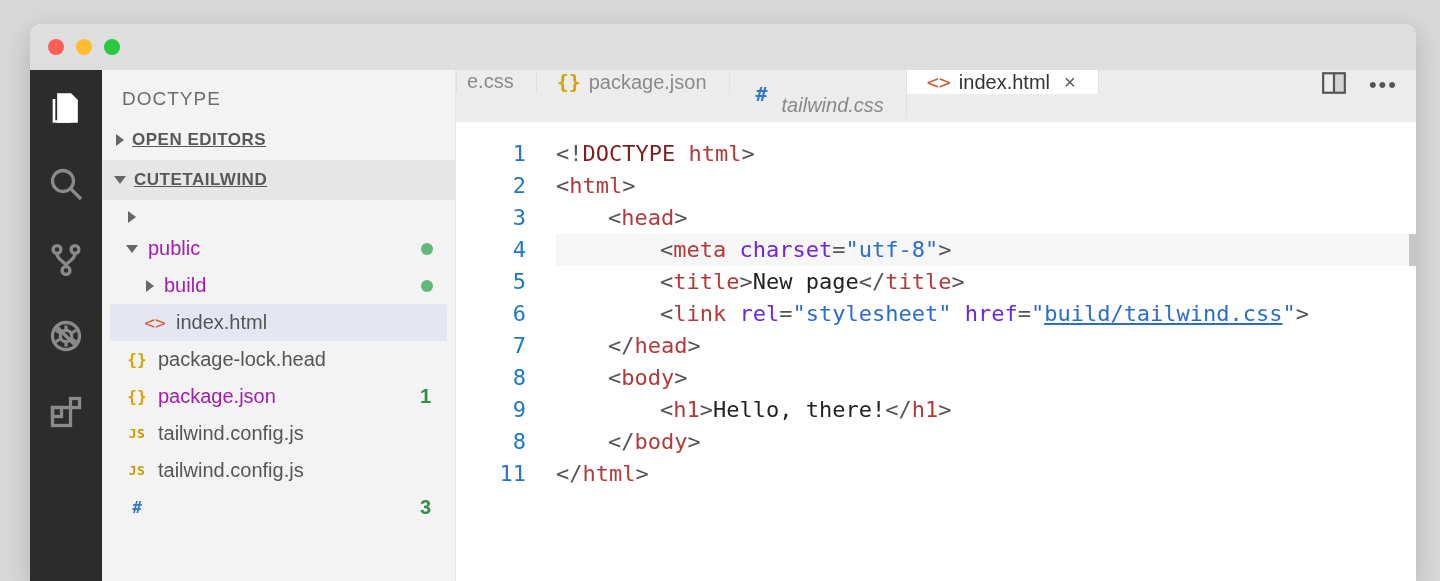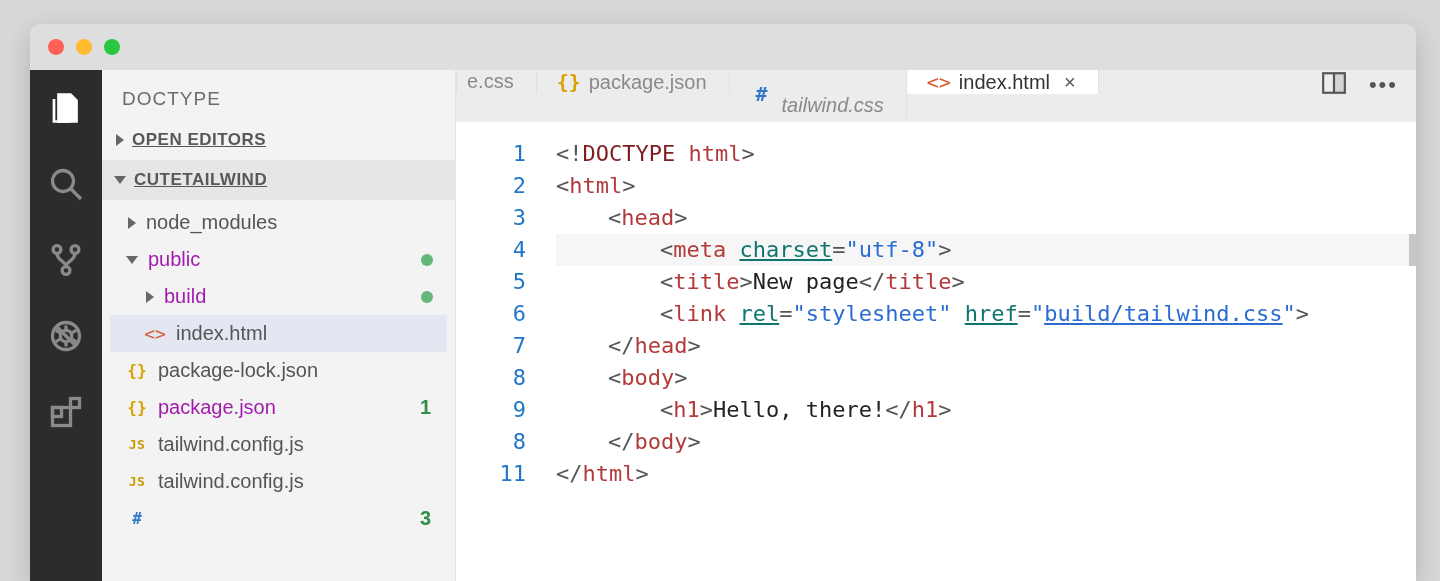--- a/index.html
+++ b/index.html
@@ -63,21 +63,21 @@
   
   .code-surface { flex:1; display:flex; font-family: ui-monospace, Menlo, Consolas, monospace; font-size:22px; line-height:32px; position:relative; }
   .gutter { width:90px; text-align:right; color:#2177c7; padding:16px 20px 0 0; user-select:none; }
   .gutter div { height:32px; }
   .code { flex:1; padding:16px 0 0 10px; white-space:pre; position:relative; }
   .codeline { height:32px; position:relative; }
   .codeline.hl { background:#f6f6f6; }
   .hl-bar-right { position:absolute; top:0; right:0; width:7px; height:32px; background:#c7c7c7; }
   .c-kw { color:#b33a3a; }     
   .c-tag { color:#b33a3a; }
-  .c-attr { color:#0f766e;text-decoration:underline; }   
+  .c-attr { color:#6d28d9; }   
   .c-val { color:#2a6cd1; }    
   .c-link { color:#2a6cd1; text-decoration:underline; }
   .c-punct { color:#555; }
   .c-doctype { color:#7f1d1d; }
   .c-text { color:#222; }
 </style>
 </head>
 <body>
 <div class="stage">
   <div class="window">
@@ -140,39 +140,38 @@
           <span class="chev chev-right"></span>
           <span>OPEN EDITORS</span>
         </div>
         <div class="section-header band">
           <span class="chev chev-down"></span>
           <span>CUTETAILWIND</span>
         </div>
         <div class="tree">
           <div class="node depth0">
             <span class="chev chev-right"></span>
-            <span class="lbl fname">node_modules</span>
           </div>
           <div class="node depth0">
             <span class="chev chev-down"></span>
             <span class="lbl green">public</span>
             <span class="dot"></span>
           </div>
           <div class="node depth1">
             <span class="chev chev-right"></span>
             <span class="lbl green">build</span>
             <span class="dot"></span>
           </div>
           <div class="node depth1 selected">
             <span class="ico ico-html">&lt;&gt;</span>
             <span class="lbl fname">index.html</span>
           </div>
           <div class="node depth0">
             <span class="ico ico-json">{}</span>
-            <span class="lbl fname">package-lock.json</span>
+            <span class="lbl fname">package-lock.head</span>
           </div>
           <div class="node depth0">
             <span class="ico ico-json">{}</span>
             <span class="lbl green">package.json</span>
             <span class="badge-num">1</span>
           </div>
           <div class="node depth0">
             <span class="ico ico-js">JS</span>
             <span class="lbl fname">tailwind.config.js</span>
           </div>

